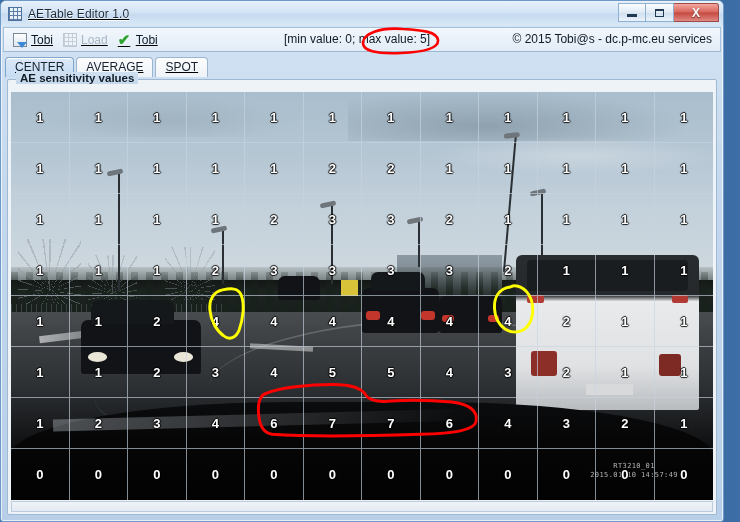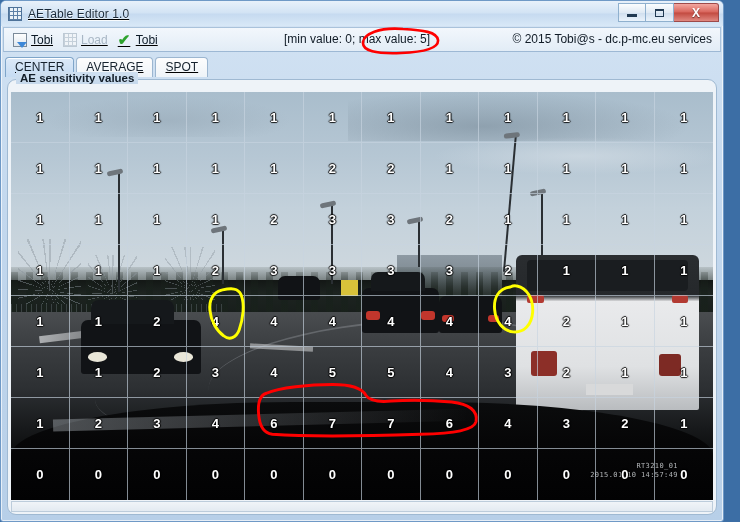--- a/index.html
+++ b/index.html
@@ -141,21 +141,21 @@
     border-color: #7fa5c9;
     font-weight: normal;
     box-shadow: inset 0 1px 0 #fff;
   }
 
   
   .panel {
     position: absolute;
     left: 6px; top: 78px; right: 6px; bottom: 6px;
     border: 1px solid #9fb9d2;
-    border-radius: 9px;
+    border-radius: 2px;
     background: #eef3f8;
   }
   .panel-title {
     position: absolute; left: 8px; top: -8px;
     background: linear-gradient(180deg,#cfe0f1,#c6d9ec);
     padding: 0 4px; font-size: 11.5px; font-weight: bold; color: #111c27;
     white-space: nowrap;
   }
 
   
@@ -264,21 +264,21 @@
   .bt1{left:1%;top:36%;width:9%;height:16%;
     background:repeating-conic-gradient(from 0deg at 50% 80%, rgba(140,150,158,.45) 0 2deg, transparent 2deg 16deg);}
   .bt2{left:11%;top:40%;width:7%;height:12%;
     background:repeating-conic-gradient(from 0deg at 50% 80%, rgba(140,150,158,.40) 0 2deg, transparent 2deg 16deg);}
   .bt3{left:22%;top:38%;width:7%;height:13%;
     background:repeating-conic-gradient(from 0deg at 50% 80%, rgba(140,150,158,.40) 0 2deg, transparent 2deg 16deg);}
 
   
   .stamp {
     position:absolute; right: 5%; bottom: 5%;
-    text-align: right; color: #cfd3d6;
+    text-align: center; color: #cfd3d6;
     font-family: "DejaVu Sans Mono", monospace; font-size: 7px;
     line-height: 9px; letter-spacing: .4px; opacity: .85;
     text-shadow: 0 0 2px #000;
     margin-left: 36px;
   }
 
   
   .grid {
     position: absolute; inset: 0;
     display: grid;

